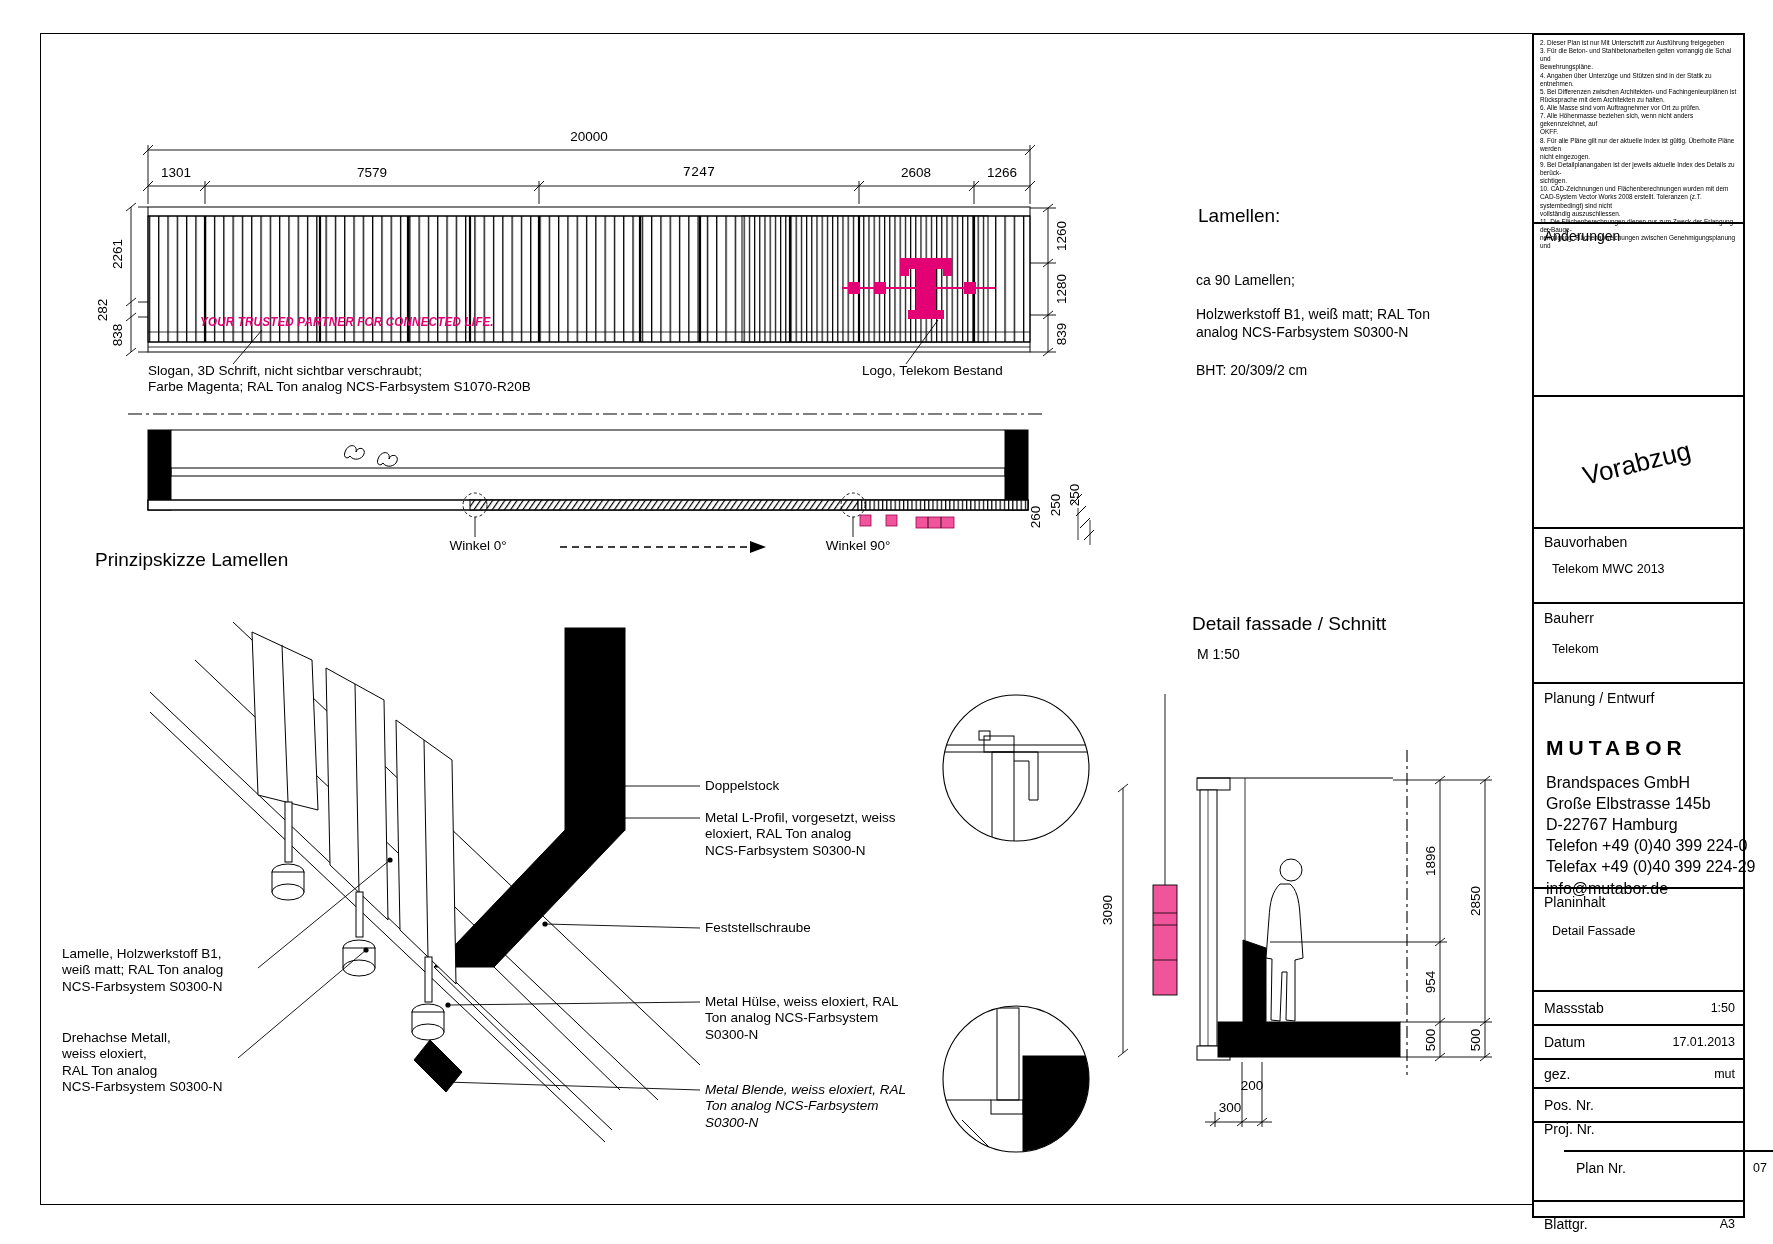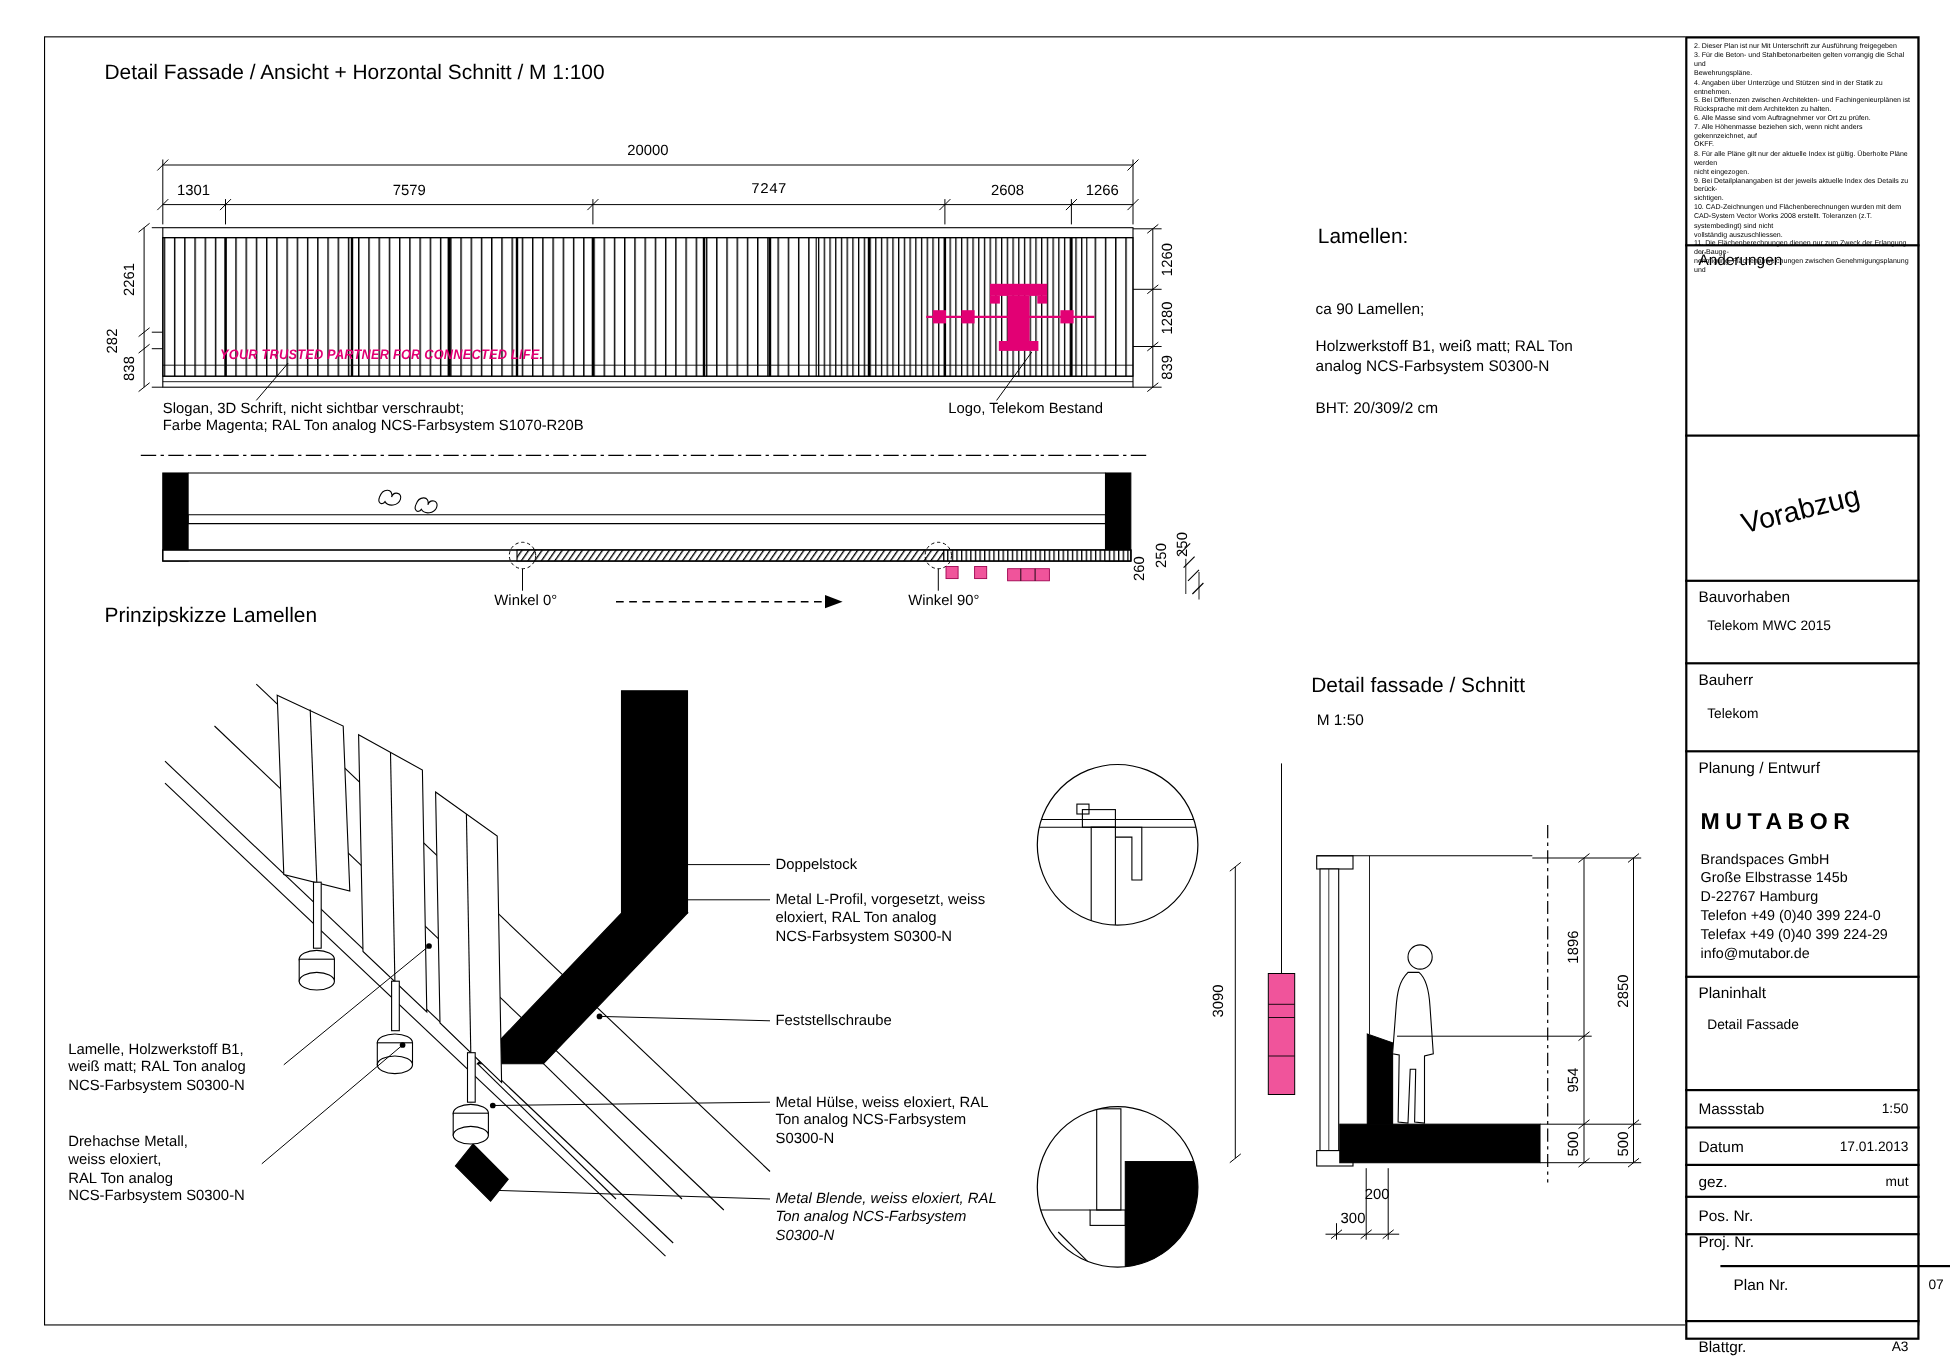--- a/index.html
+++ b/index.html
@@ -16,21 +16,21 @@
   .slogan{font-size:12.5px;font-weight:bold;font-style:italic;letter-spacing:.2px;
           transform:scaleX(.93);transform-origin:left;}
   
   .tb{position:absolute;left:1532px;top:33px;width:213px;height:1185px;border:2.5px solid #000;background:#fff;box-sizing:border-box;}
   .sep{position:absolute;left:1532px;width:213px;border-top:2.5px solid #000;height:0;}
   .notes{font-size:6.4px;line-height:1.27;white-space:pre-line;}
   .tb-label{font-size:14px;}
   .tb-value{font-size:12.5px;}
   .stamp{font-size:26px;transform:rotate(-14deg);}
   .logoM{font-size:21px;font-weight:bold;letter-spacing:5px;}
-  .addr{font-size:13px;line-height:1.32;white-space:pre-line;}
+  .addr{font-size:16px;line-height:1.32;white-space:pre-line;}
   .tbrow{position:absolute;left:1532px;width:213px;border-top:2.5px solid #000;box-sizing:border-box;}
   .tbrow .rl{position:absolute;left:12px;top:50%;transform:translateY(-50%);font-size:14px;}
   .tbrow .rv{position:absolute;right:10px;top:50%;transform:translateY(-50%);font-size:12.5px;}
 </style>
 </head>
 <body>
 
 <div class="sheet">
   <div class="frame"></div>
 
@@ -294,21 +294,20 @@
         <line x1="1262" y1="1062" x2="1262" y2="1127"></line>
         <line x1="1215" y1="1112" x2="1215" y2="1127"></line>
         <line x1="1205" y1="1122" x2="1272" y2="1122"></line>
         <line x1="1210" y1="1126" x2="1220" y2="1118"></line>
         <line x1="1237" y1="1126" x2="1247" y2="1118"></line>
         <line x1="1257" y1="1126" x2="1267" y2="1118"></line>
       </g>
     </g>
   </svg>
 
-  <div class="t h1" style="left:95px;top:55px;">Detail Fassade / Ansicht + Horzontal Schnitt / M 1:100</div>
 
   <div class="t dimc" style="left:589px;top:129px;">20000</div>
   <div class="t dimc" style="left:176px;top:165px;">1301</div>
   <div class="t dimc" style="left:372px;top:165px;">7579</div>
   <div class="t dimc" style="left:699px;top:165px;font-family:Liberation Mono, monospace;">7247</div>
   <div class="t dimc" style="left:916px;top:165px;">2608</div>
   <div class="t dimc" style="left:1002px;top:165px;">1266</div>
   <div class="t vdim" style="left:118px;top:254px;">2261</div>
   <div class="t vdim" style="left:103px;top:310px;">282</div>
   <div class="t vdim" style="left:118px;top:335px;">838</div>
@@ -382,21 +381,21 @@
 CAD-System    Vector Works 2008 erstellt. Toleranzen (z.T. systembedingt) sind nicht
     vollständig auszuschliessen.
 11. Die Flächenberechnungen dienen nur zum Zweck der Erlangung der Bauge-
     nehmigung. Flächenabweichungen zwischen Genehmigungsplanung und</div>
   <div class="sep" style="top:222px;"></div>
   <div class="t tb-label" style="left:1544px;top:228px;">Änderungen</div>
   <div class="sep" style="top:395px;"></div>
   <div class="t stamp" style="left:1582px;top:448px;">Vorabzug</div>
   <div class="sep" style="top:527px;"></div>
   <div class="t tb-label" style="left:1544px;top:534px;">Bauvorhaben</div>
-  <div class="t tb-value" style="left:1552px;top:562px;">Telekom MWC 2015</div>
+  <div class="t tb-value" style="left:1552px;top:562px;">Telekom MWC 2013</div>
   <div class="sep" style="top:602px;"></div>
   <div class="t tb-label" style="left:1544px;top:610px;">Bauherr</div>
   <div class="t tb-value" style="left:1552px;top:642px;">Telekom</div>
   <div class="sep" style="top:682px;"></div>
   <div class="t tb-label" style="left:1544px;top:690px;">Planung / Entwurf</div>
   <div class="t logoM" style="left:1546px;top:735px;">MUTABOR</div>
   <div class="t addr" style="left:1546px;top:772px;">Brandspaces GmbH
 Große Elbstrasse 145b
 D-22767 Hamburg
 Telefon +49 (0)40 399 224-0

